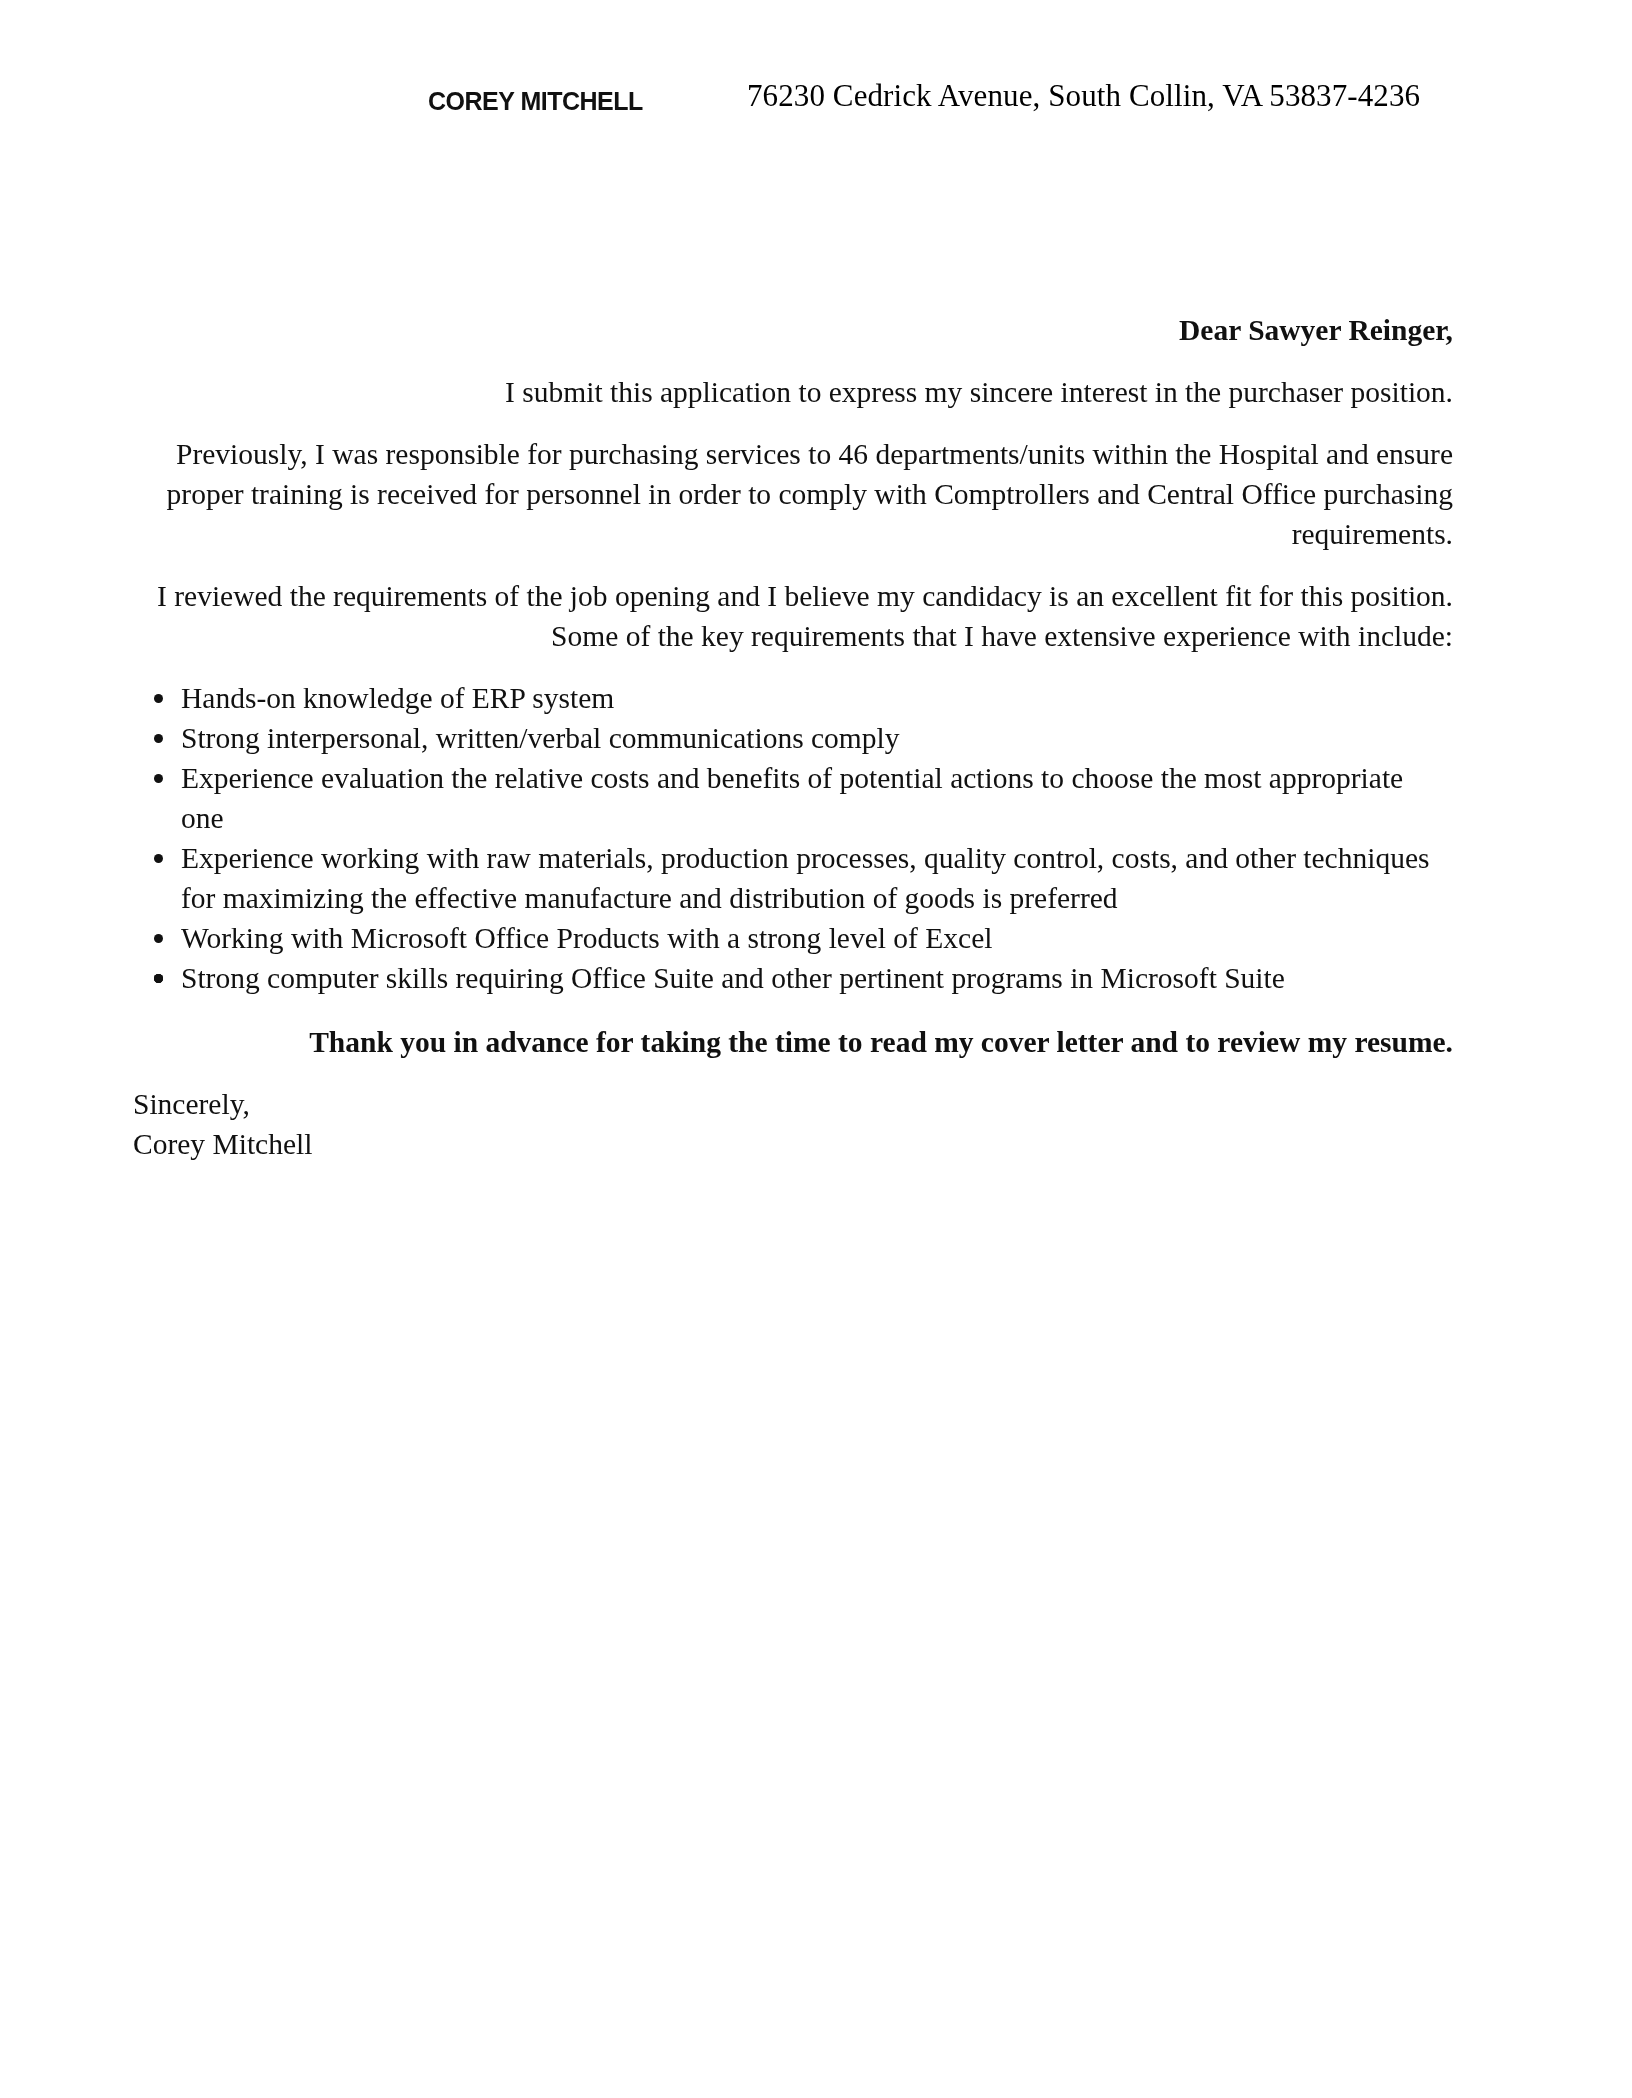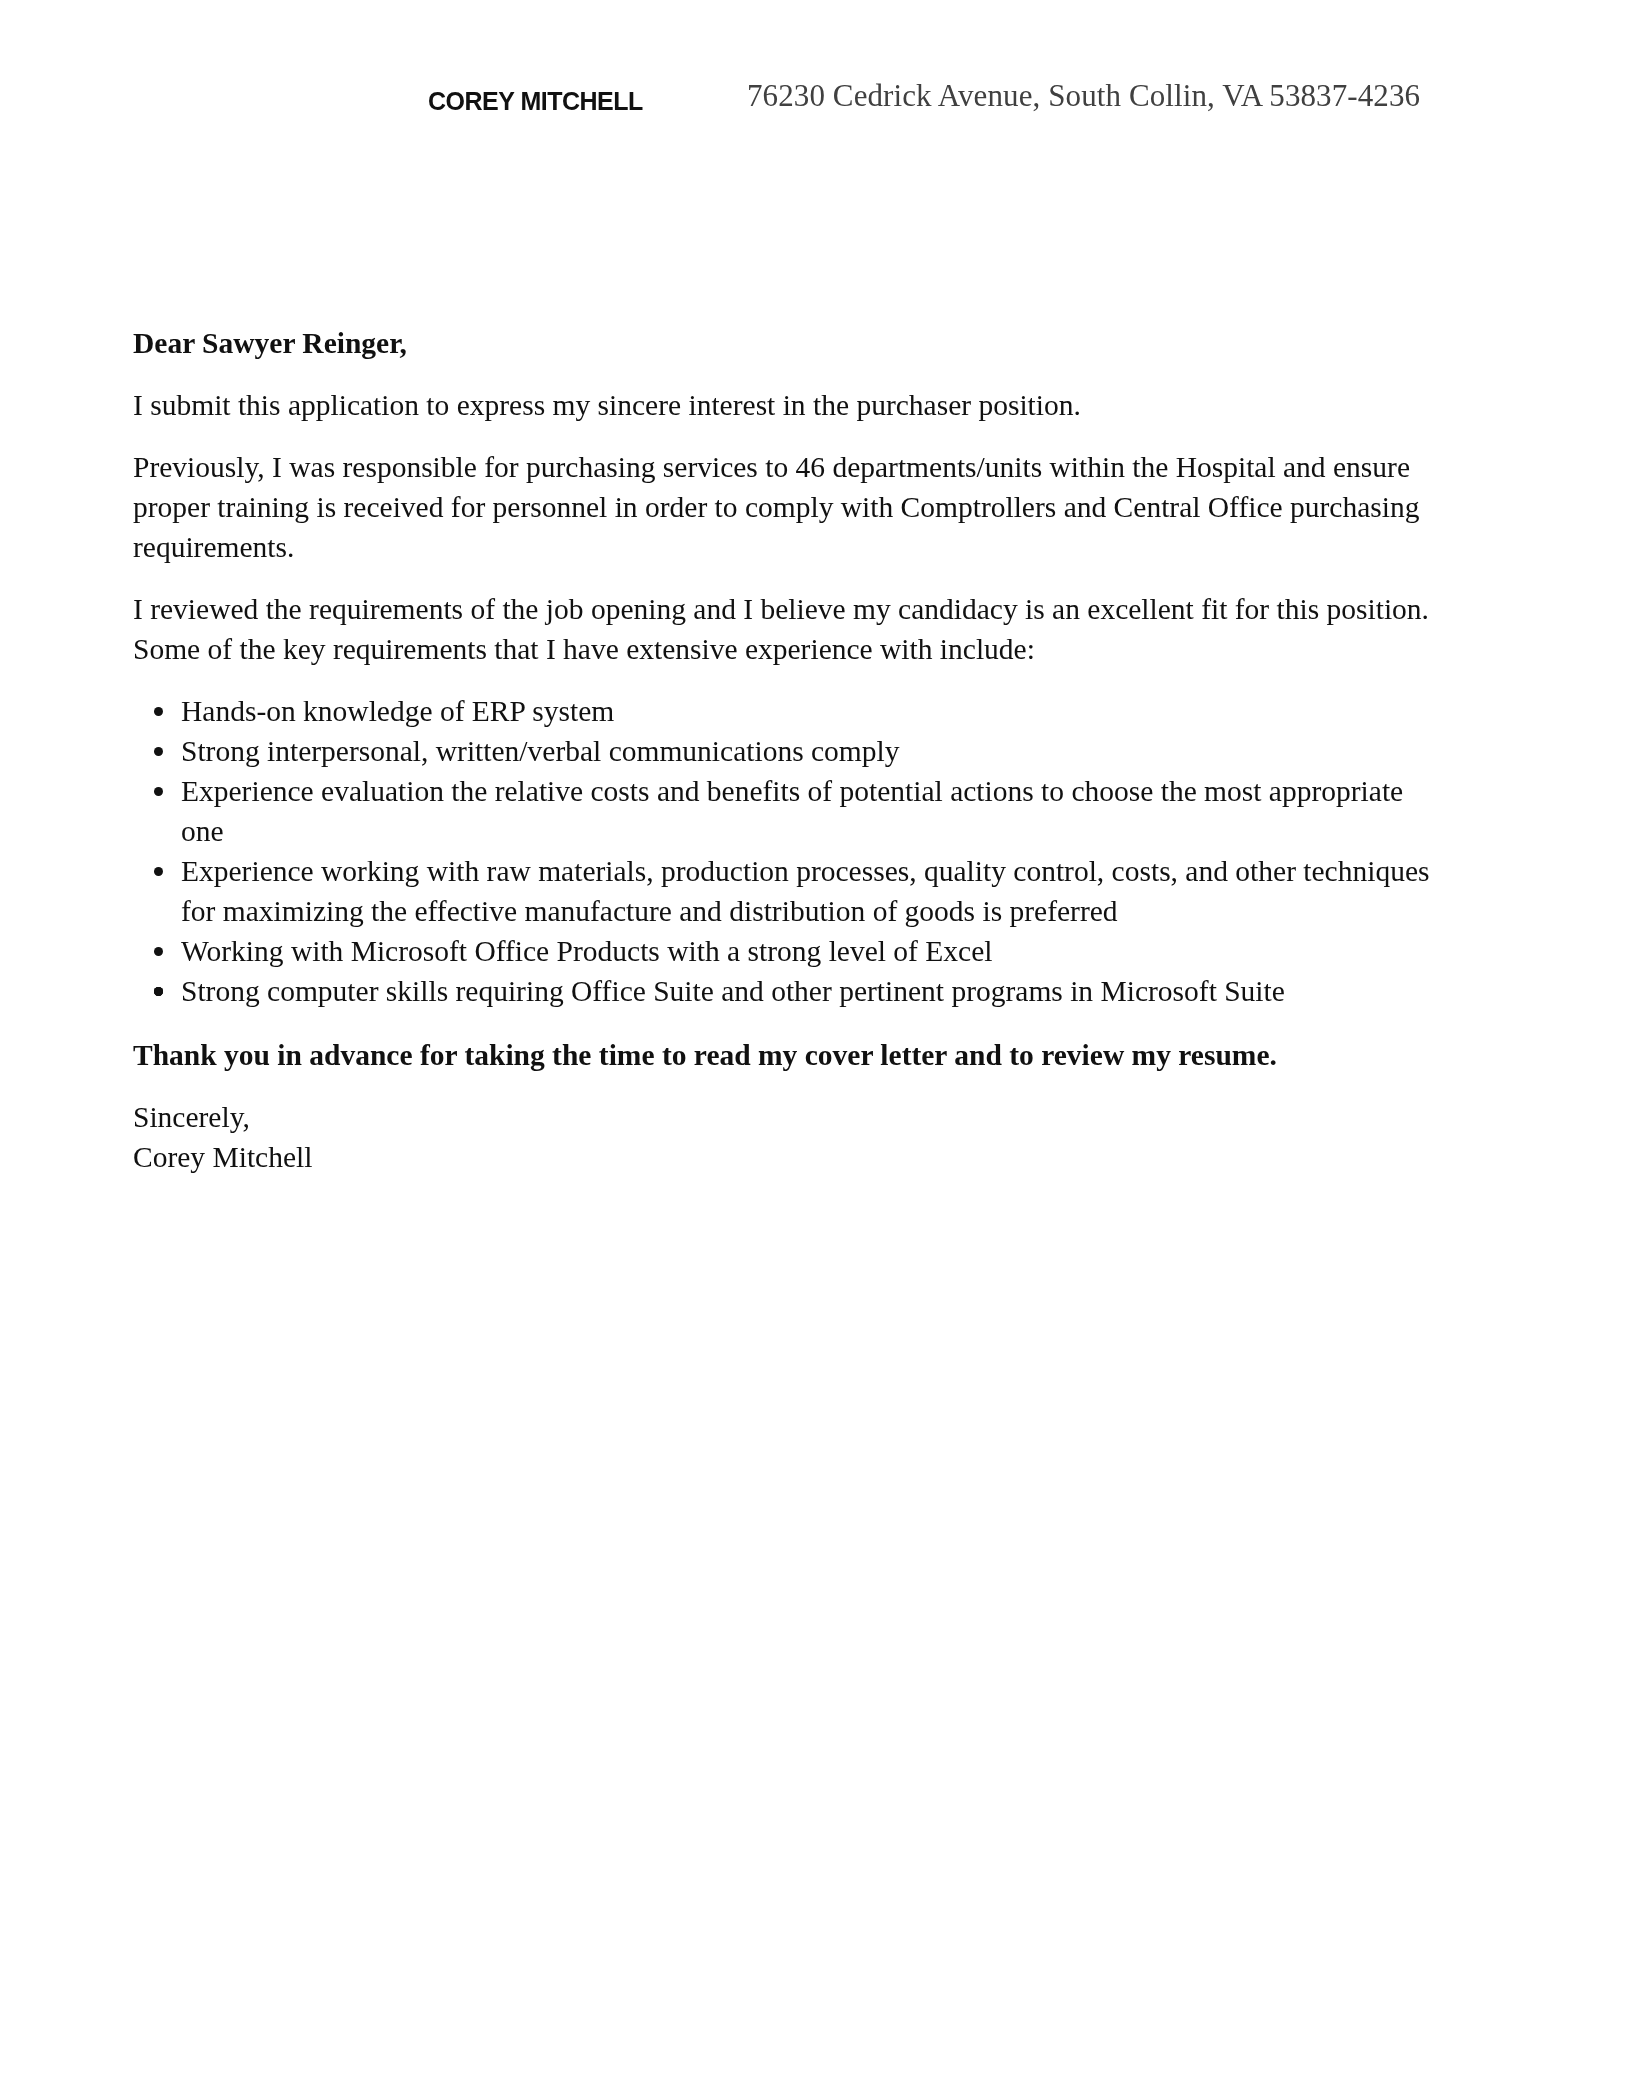--- a/index.html
+++ b/index.html
@@ -5,28 +5,28 @@
   html, body { margin: 0; padding: 0; background: #ffffff; }
   body { width: 1632px; height: 2098px; position: relative; overflow: hidden; color: #111111; }
   .header { position: absolute; top: 78px; left: 0; width: 1632px; height: 44px; }
   .header .name {
     position: absolute; left: 428px; top: 9px;
     font-family: "Liberation Sans", sans-serif; font-weight: bold; font-size: 25px;
     letter-spacing: -0.5px; color: #111;
   }
   .header .address {
     position: absolute; left: 747px; top: 0px;
-    font-family: "Liberation Serif", serif; font-size: 31px; color: #404040; white-space: nowrap;
+    font-family: "Liberation Serif", serif; font-size: 31px; color: #000000; white-space: nowrap;
     letter-spacing: 0.1px;
   }
   .body {
     position: absolute; left: 133px; top: 306px; width: 1320px;
     font-family: "Liberation Serif", serif; font-size: 29.5px; line-height: 40px; color: #111;
   }
-  .body p { margin: 17px 0 22px 0; }
+  .body p { margin: 4px 0 22px 0; text-align: right; }
   .salutation { font-weight: bold; }
   .closing-bold { font-weight: bold; margin-top: 24px !important; }
   ul.reqs { list-style: none; margin: 8px 0 0 0; padding: 0; }
   ul.reqs li { position: relative; padding-left: 48px; }
   ul.reqs li .bullet {
     position: absolute; left: 21px; top: 16px; width: 9px; height: 9px; border-radius: 50%; background: #111;
   }
   .sign { margin-top: 12px; }
   .sign div { line-height: 40px; }
 </style>

